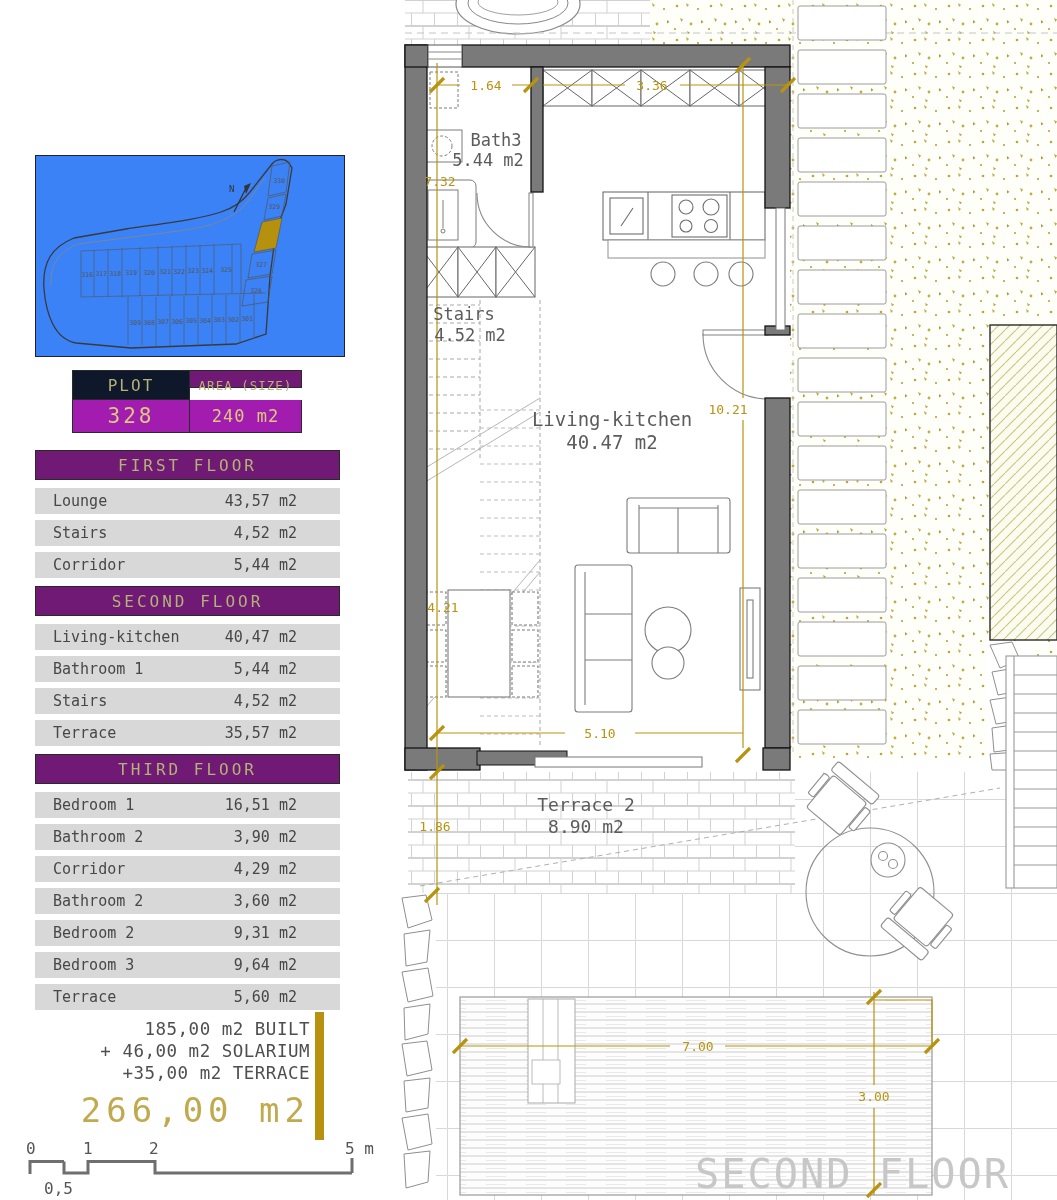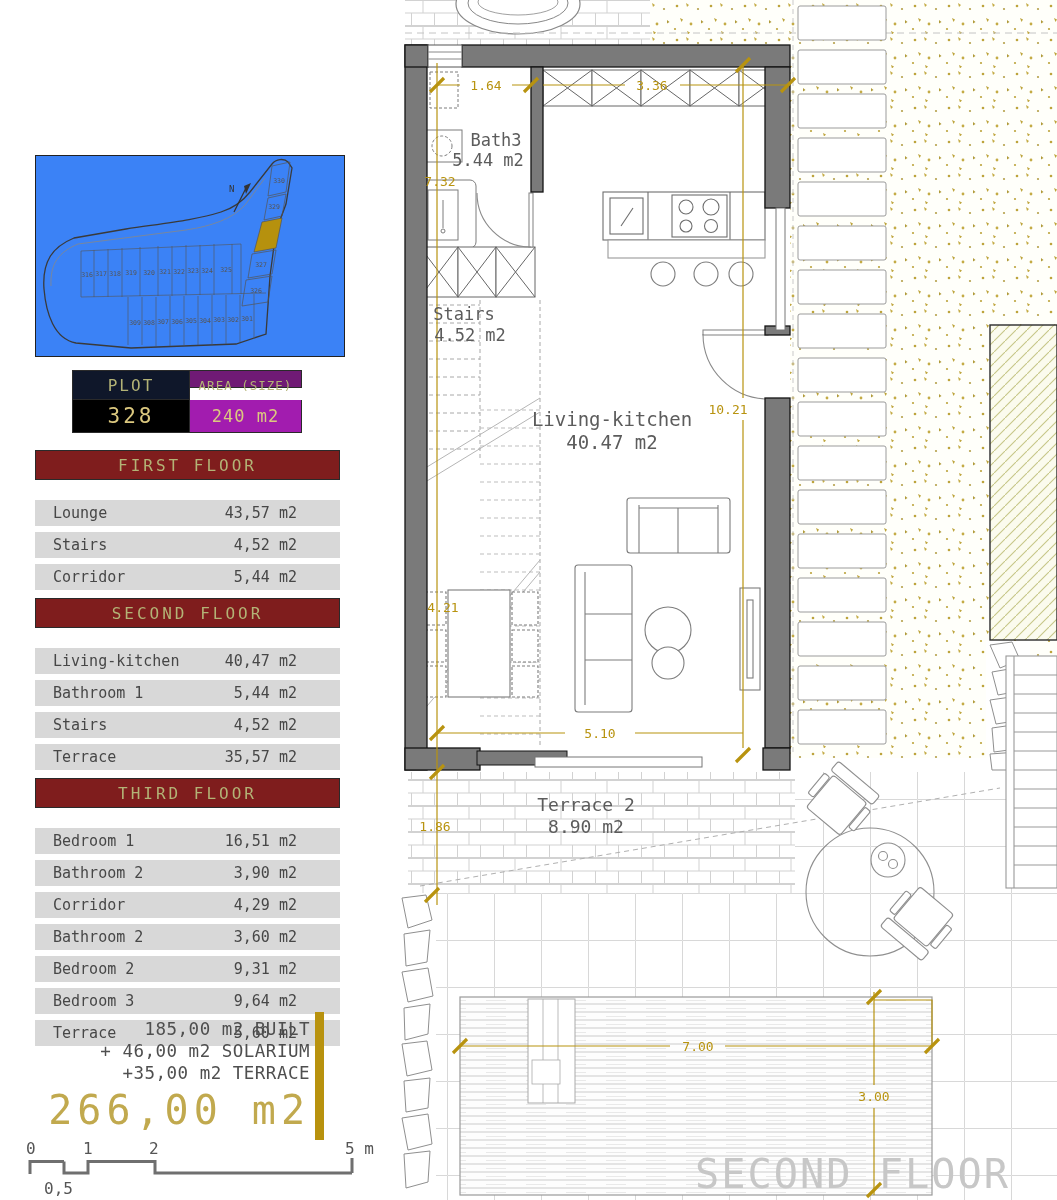--- a/index.html
+++ b/index.html
@@ -6,32 +6,32 @@
   body{width:1057px;height:1200px;position:relative;overflow:hidden;
        font-family:"DejaVu Sans Mono", monospace;}
   #left-panel{position:absolute;left:0;top:0;width:400px;height:1200px;}
   #siteplan-box{position:absolute;left:35px;top:155px;width:308px;height:200px;
        border:1.5px solid #222;background:#3b82f6;}
   #plot-table{position:absolute;left:72px;top:370px;width:230px;}
   .pt-row{display:flex;}
   .pt-cell{border:1.5px solid #2a2a2a;text-align:center;box-sizing:border-box;}
   .pt-h1{width:118px;height:30px;line-height:29px;color:#b3b376;font-size:16px;letter-spacing:2px;background:#0f172a;}
   .pt-h2{width:112px;height:18px;line-height:29px;color:#b3b376;font-size:12.5px;letter-spacing:1px;background:#701a75;border-left:none;}
-  .pt-v1{width:118px;height:33px;line-height:32px;background:#000000;color:#dbc87f;font-size:21px;letter-spacing:3px;border-top:none;}
+  .pt-v1{width:118px;height:33px;line-height:32px;background:#a21caf;color:#dbc87f;font-size:21px;letter-spacing:3px;border-top:none;}
   .pt-v2{width:112px;height:33px;line-height:32px;background:#a21caf;color:#dbc87f;font-size:17px;letter-spacing:1px;border-top:none;border-left:none;}
   #tables{position:absolute;left:35px;top:450px;width:305px;}
-  .sec-header{height:30px;line-height:29px;border:1.5px solid #2a2a2a;background:#7f1d1d;
-       color:#b3b376;font-size:16px;letter-spacing:3px;text-align:center;margin-bottom:20px;box-sizing:border-box;}
+  .sec-header{height:30px;line-height:29px;border:1.5px solid #2a2a2a;background:#701a75;
+       color:#b3b376;font-size:16px;letter-spacing:3px;text-align:center;margin-bottom:8px;box-sizing:border-box;}
   .sec-header.mt{margin-top:8px;}
   .row{height:26px;background:#d8d8d8;display:flex;justify-content:space-between;
        align-items:center;padding:0 43px 0 18px;margin-bottom:6px;
        font-size:15px;color:#474747;}
   #summary{position:absolute;left:28px;top:1018px;width:282px;text-align:right;
        color:#4f4f4f;font-size:17.5px;line-height:22px;letter-spacing:0.5px;}
-  #summary .total{color:#c1a94e;font-size:40px;letter-spacing:5px;margin-top:6px;line-height:40px;}
+  #summary .total{color:#c1a94e;font-size:34px;letter-spacing:5px;margin-top:6px;line-height:40px;}
   #gold-bar{position:absolute;left:315px;top:1012px;width:9px;height:128px;background:#b8920e;}
   #scalebar{position:absolute;left:10px;top:1136px;}
   svg text{font-family:"DejaVu Sans Mono", monospace;}
 </style>
 </head>
 <body>
 
 <div id="left-panel">
 
   <div id="siteplan-box">

